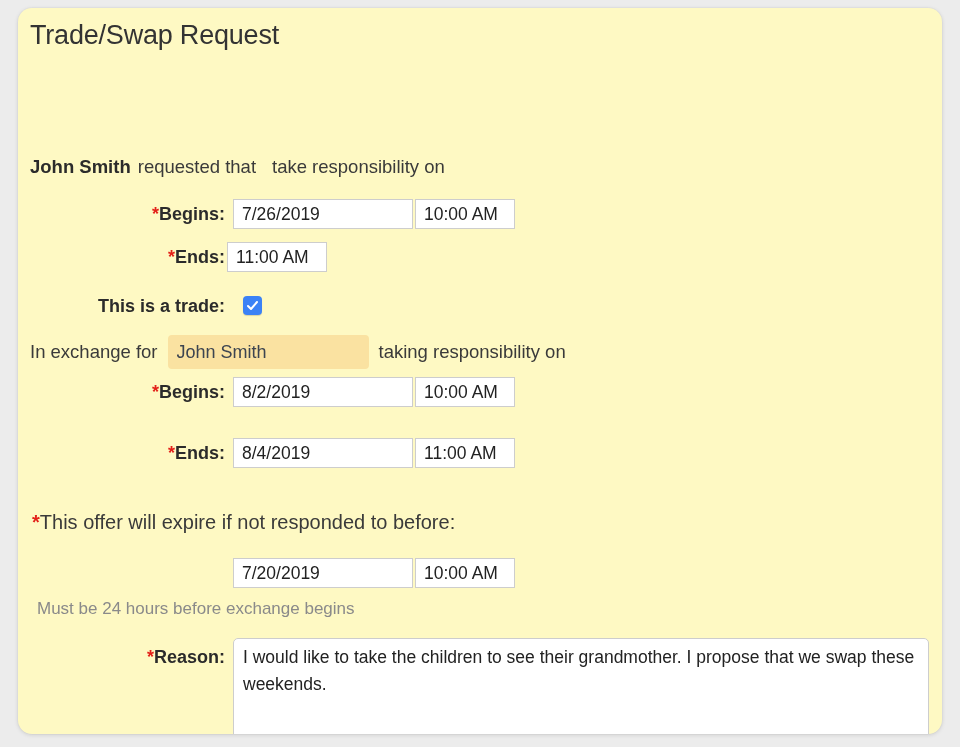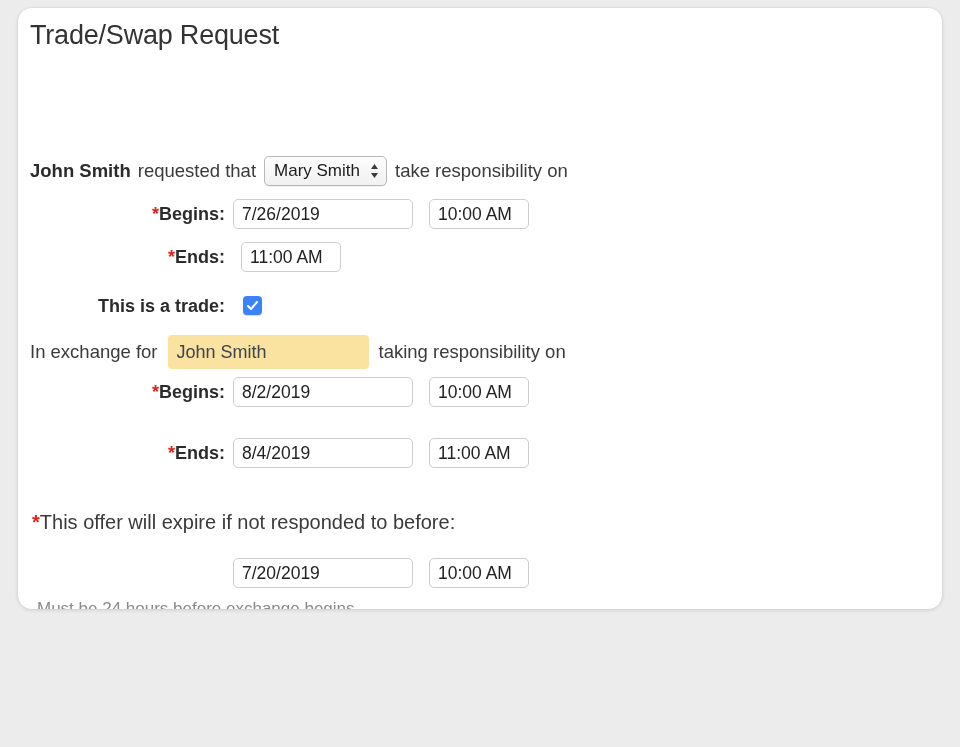--- a/index.html
+++ b/index.html
@@ -13,22 +13,22 @@
     font-family: "Liberation Sans", sans-serif;
     overflow: hidden;
   }
 
   
   #card {
     position: absolute;
     left: 18px;
     top: 8px;
     width: 924px;
-    height: 601px;
-    background: #ffffff;
+    height: 726px;
+    background: #fef9c3;
     border-radius: 14px;
     box-shadow: 0 1px 4px rgba(0,0,0,0.13), 0 0 0 1px rgba(0,0,0,0.02);
     overflow: hidden;
   }
 
   
   .page-title {
     position: absolute;
     left: 12px;
     top: 12px;
@@ -118,34 +118,34 @@
     font-size: 18px;
     font-weight: bold;
     color: #2b2b2b;
     white-space: nowrap;
   }
   .txt-input {
     font-family: "Liberation Sans", sans-serif;
     font-size: 17.5px;
     color: #222222;
     border: 1px solid #cdcdcd;
-    border-radius: 5px;
+    border-radius: 0;
     background: #ffffff;
     padding: 4px 8px;
     height: 30px;
     box-sizing: border-box;
     outline: none;
   }
   .date-input {
     width: 180px;
     margin-left: 8px;
   }
   .time-input {
     width: 100px;
-    margin-left: 16px;
+    margin-left: 2px;
   }
 
   
   #trade-row {
     position: absolute;
     left: 0;
     top: 288px;
     display: flex;
     align-items: flex-start;
   }
@@ -262,29 +262,20 @@
 <body>
 
 <div id="card">
 
   <div class="page-title">Trade/Swap Request</div>
 
 
   <div id="requester-row">
     <span id="requester-name">John Smith</span>
     <span id="requester-verb">requested that</span>
-    <span class="select-wrap">
-      <select class="person-select">
-        <option>Mary Smith</option>
-      </select>
-      <svg class="select-arrows" viewBox="0 0 9 16">
-        <polygon points="4.5,1 8,6 1,6" fill="#3a3a3a"></polygon>
-        <polygon points="4.5,15 8,10 1,10" fill="#3a3a3a"></polygon>
-      </svg>
-    </span>
     <span id="responsibility-suffix">take responsibility on</span>
   </div>
 
   <div class="field-row" style="left:0; top:191px;">
     <div class="field-label"><span class="req-star">*</span><span>Begins:</span></div>
     <input class="txt-input date-input" type="text" value="7/26/2019" style="">
     <input class="txt-input time-input" type="text" value="10:00 AM" style="">
   </div>
 
   <div class="field-row" style="left:0; top:234px;">

